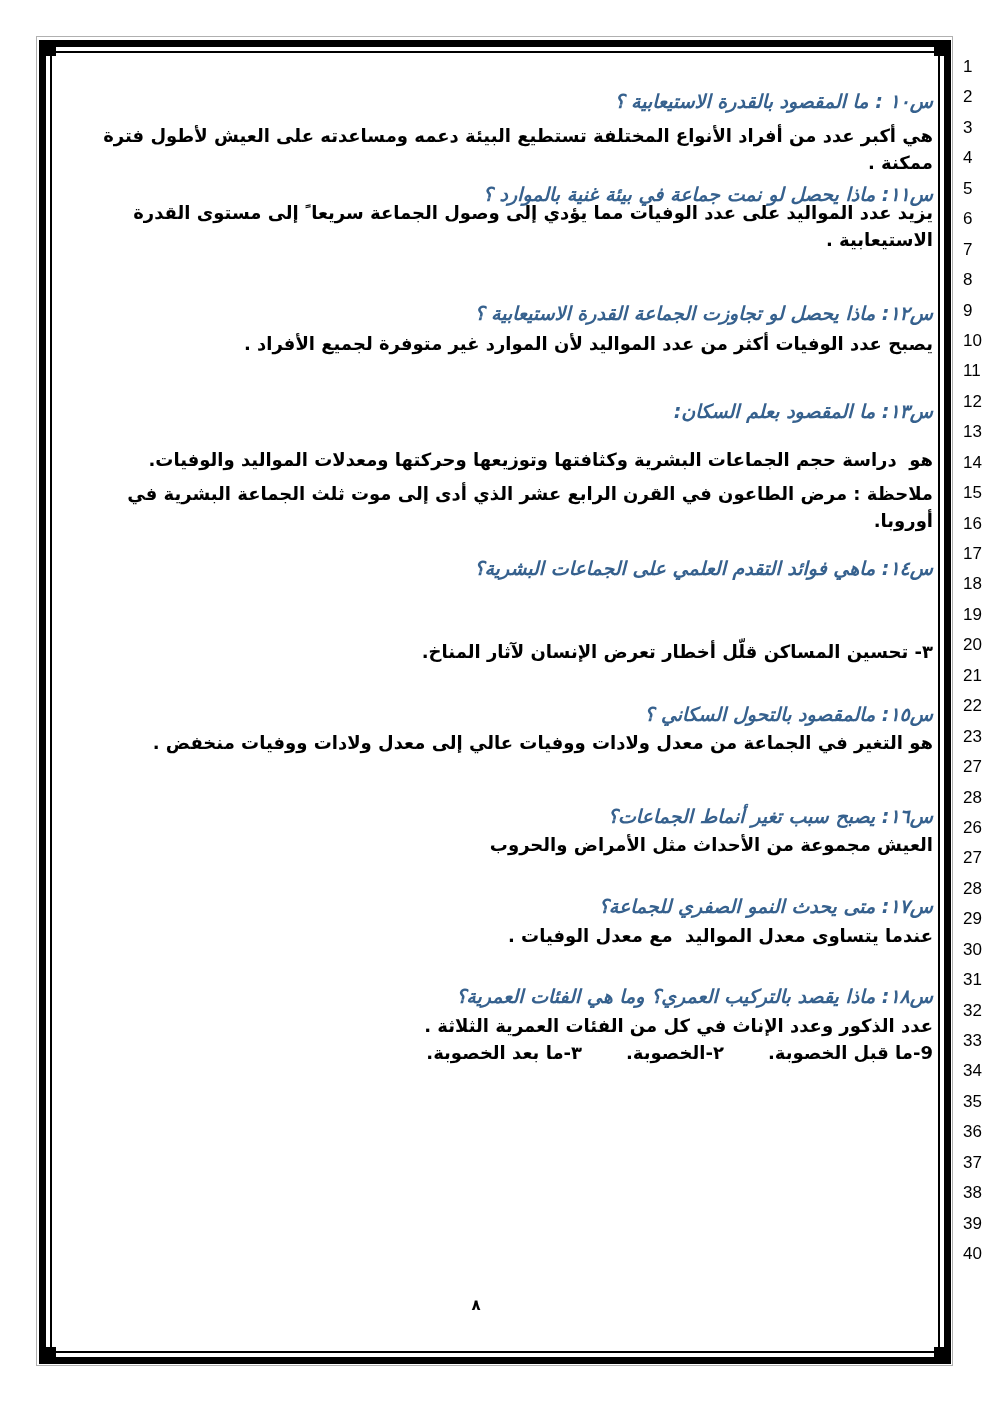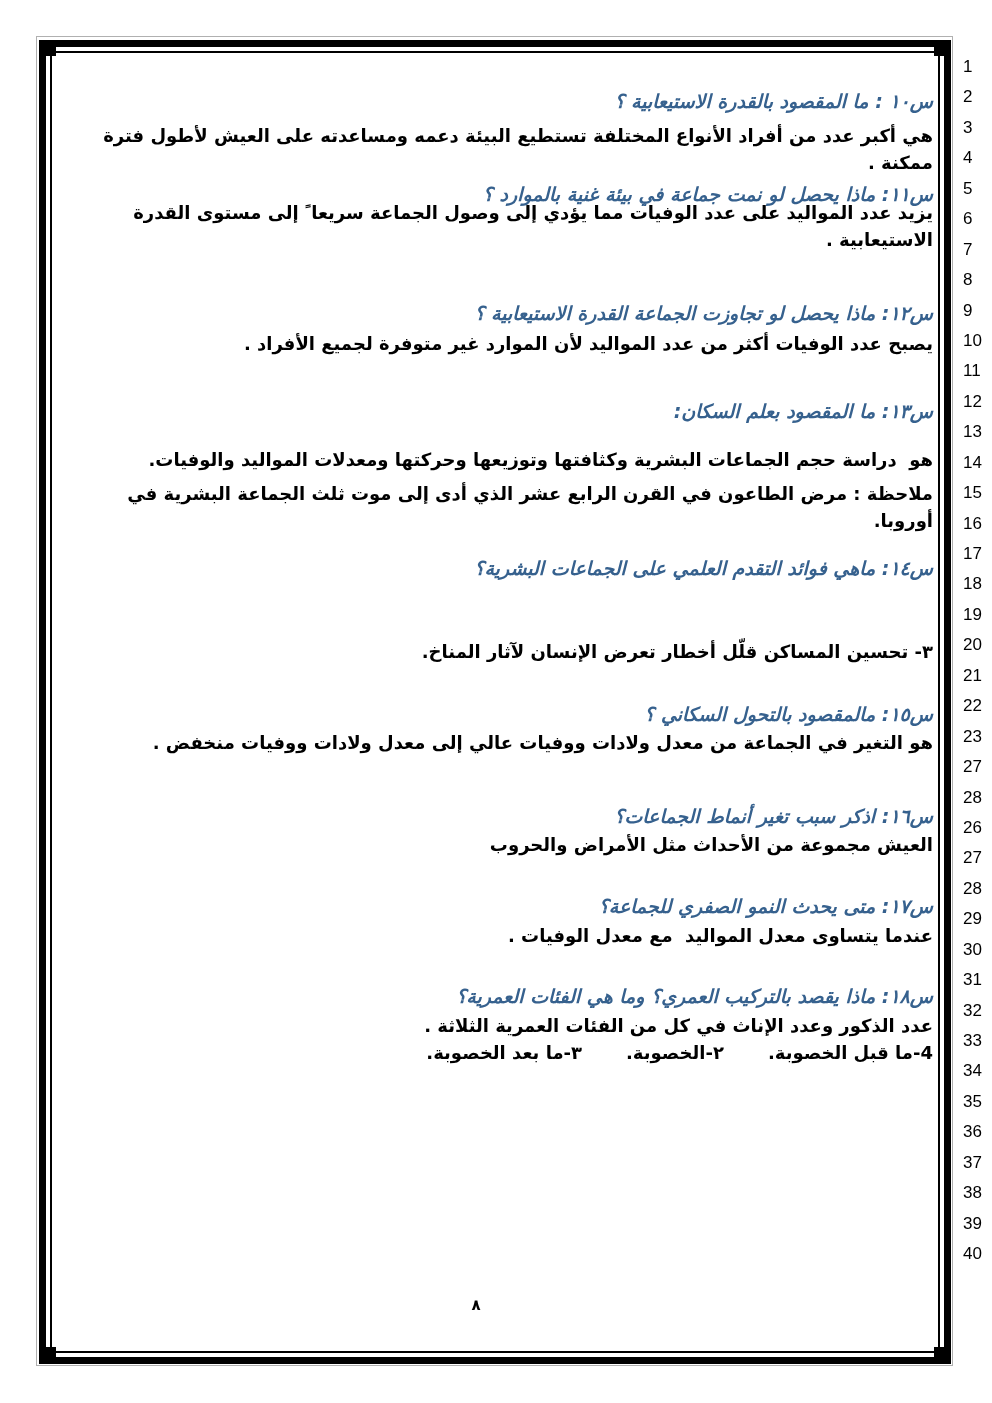--- a/index.html
+++ b/index.html
@@ -88,30 +88,30 @@
 <div class="tline note" style="top:481px">ملاحظة : مرض الطاعون في القرن الرابع عشر الذي أدى إلى موت ثلث الجماعة البشرية في أوروبا.</div>
 
 <div class="tline q" style="top:555px">س١٤: ماهي فوائد التقدم العلمي على الجماعات البشرية؟</div>
 <div class="tline a" style="top:586px">
   <div>٣- تحسين المساكن قلّل أخطار تعرض الإنسان لآثار المناخ.</div>
 </div>
 
 <div class="tline q" style="top:701px">س١٥: مالمقصود بالتحول السكاني ؟</div>
 <div class="tline a" style="top:730px">هو التغير في الجماعة من معدل ولادات ووفيات عالي إلى معدل ولادات ووفيات منخفض .</div>
 
-<div class="tline q" style="top:803px">س١٦: اذكر سبب تغير أنماط الجماعات؟</div>
+<div class="tline q" style="top:803px">س١٦: يصبح سبب تغير أنماط الجماعات؟</div>
 <div class="tline a" style="top:832px">العيش مجموعة من الأحداث مثل الأمراض والحروب</div>
 
 <div class="tline q" style="top:893px">س١٧: متى يحدث النمو الصفري للجماعة؟</div>
 <div class="tline a" style="top:923px">عندما يتساوى معدل المواليد  مع معدل الوفيات .</div>
 
 <div class="tline q" style="top:983px">س١٨: ماذا يقصد بالتركيب العمري؟ وما هي الفئات العمرية؟</div>
 <div class="tline a" style="top:1013px">عدد الذكور وعدد الإناث في كل من الفئات العمرية الثلاثة .</div>
 <div class="tline a opts" style="top:1040px">
-  <span>4-ما قبل الخصوبة.</span>
+  <span>9-ما قبل الخصوبة.</span>
   <span>٢-الخصوبة.</span>
   <span>٣-ما بعد الخصوبة.</span>
 </div>
 
 <div class="page-num">٨</div>
 
 <div class="ln-col">
     <div class="ln">1</div>
     <div class="ln">2</div>
     <div class="ln">3</div>

